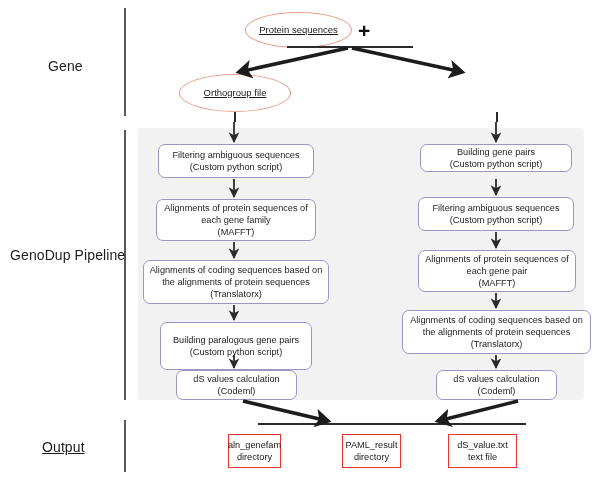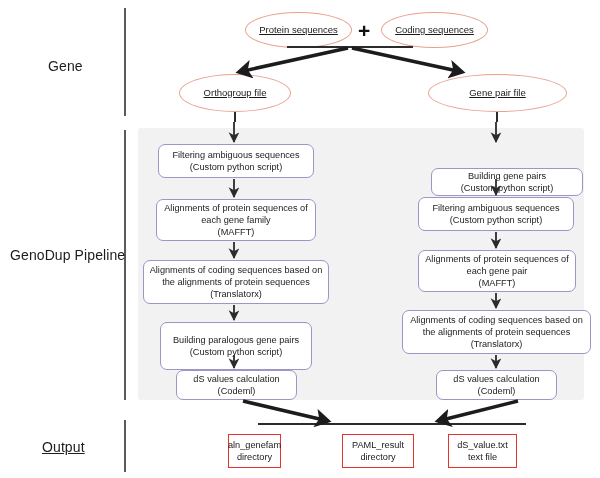--- a/index.html
+++ b/index.html
@@ -140,27 +140,25 @@
   <div class="divider" style="top:420px;height:52px;"></div>
 
   <div class="section-label" style="left:48px;top:58px;">Gene</div>
   <div class="section-label" style="left:10px;top:247px;">GenoDup Pipeline</div>
   <div class="section-label" style="left:42px;top:439px;text-decoration:underline;">Output</div>
 
   <div class="ellipse" style="left:245px;top:12px;width:107px;height:36px;">Protein sequences</div>
 
   <div id="plus-sign" style="left:358px;top:20px;">+</div>
 
-  <div class="ellipse" style="left:381px;top:12px;width:107px;height:36px;">Coding sequences</div>
 
   <div class="hbar" style="left:287px;top:46px;width:126px;"></div>
 
   <div class="ellipse" style="left:179px;top:74px;width:112px;height:38px;">Orthogroup file</div>
 
-  <div class="ellipse" style="left:428px;top:74px;width:139px;height:38px;">Gene pair file</div>
 
   <div class="vline" style="left:234px;top:112px;height:10px;"></div>
   <div class="vline" style="left:496px;top:112px;height:10px;"></div>
 
   <div class="pbox" style="left:158px;top:144px;width:156px;height:34px;">
     <span class="boxline">Filtering ambiguous sequences
 (Custom python script)</span>
   </div>
 
   <div class="pbox" style="left:156px;top:199px;width:160px;height:42px;">
@@ -178,21 +176,21 @@
   <div class="pbox" style="left:160px;top:322px;width:152px;height:48px;">
     <span class="boxline">Building paralogous gene pairs
 (Custom python script)</span>
   </div>
 
   <div class="pbox" style="left:176px;top:370px;width:121px;height:30px;">
     <span class="boxline">dS values calculation
 (Codeml)</span>
   </div>
 
-  <div class="pbox" style="left:431px;top:144px;width:152px;height:28px;margin-top:24px;">
+  <div class="pbox" style="left:420px;top:144px;width:152px;height:28px;">
     <span class="boxline">Building gene pairs
 (Custom python script)</span>
   </div>
 
   <div class="pbox" style="left:418px;top:197px;width:156px;height:34px;">
     <span class="boxline">Filtering ambiguous sequences
 (Custom python script)</span>
   </div>
 
   <div class="pbox" style="left:418px;top:250px;width:158px;height:42px;">
@@ -212,21 +210,21 @@
 (Codeml)</span>
   </div>
 
   <div class="hbar" style="left:258px;top:423px;width:268px;"></div>
 
   <div class="obox" style="left:228px;top:434px;width:53px;height:34px;">
     <span class="boxline">aln_genefam
 directory</span>
   </div>
 
-  <div class="obox" style="left:342px;top:434px;width:72px;height:34px;">
+  <div class="obox" style="left:342px;top:434px;width:59px;height:34px;">
     <span class="boxline">PAML_result
 directory</span>
   </div>
 
   <div class="obox" style="left:448px;top:434px;width:69px;height:34px;">
     <span class="boxline">dS_value.txt
 text file</span>
   </div>
 
   <svg class="arrows" viewBox="0 0 600 478">

